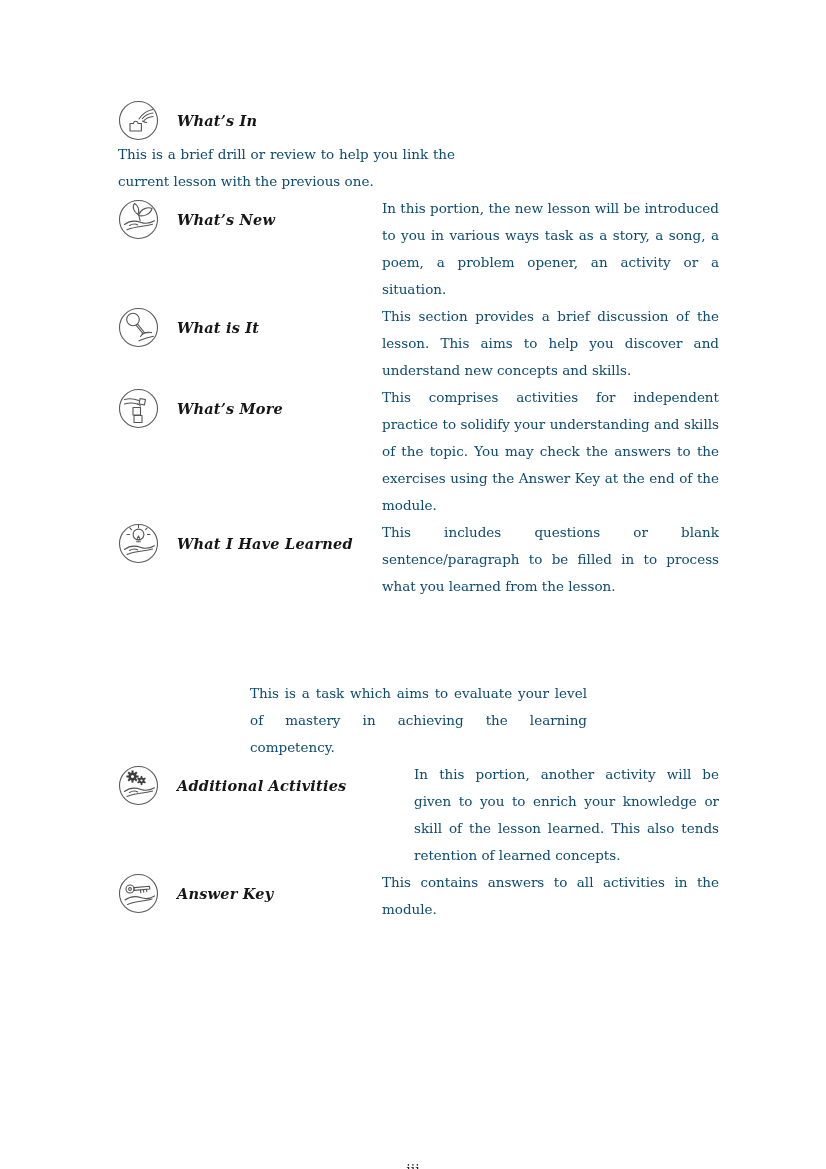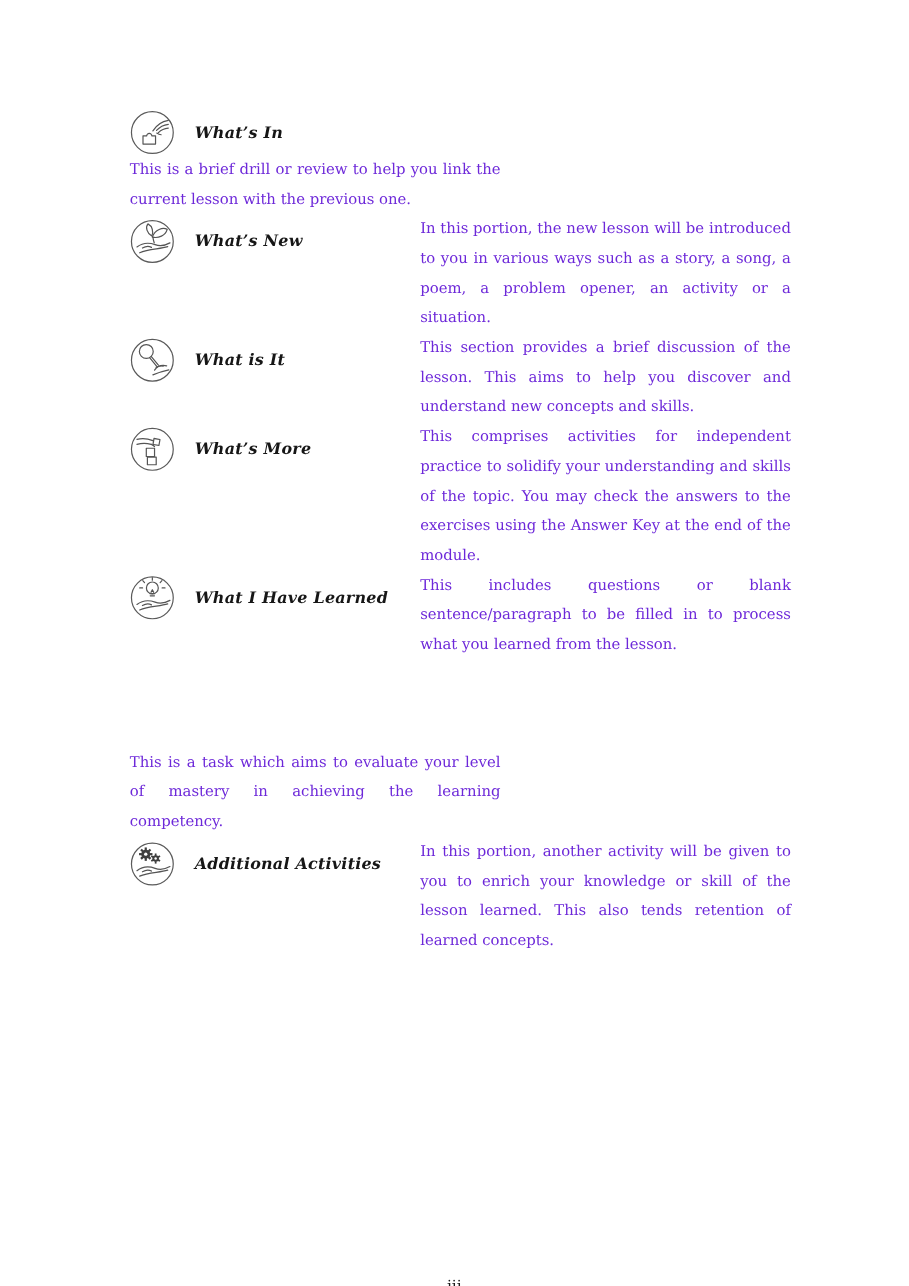--- a/index.html
+++ b/index.html
@@ -58,27 +58,27 @@
     font-style: italic;
     letter-spacing: 0.2px;
     color: #161616;
   }
   .desc {
     margin: 0;
     width: 337px;
     font-size: 13.5px;
     line-height: 27px;
     text-align: justify;
-    color: #6d28d9;
+    color: #0c4a6e;
   }
   .mh58  { min-height: 58px; flex-direction: column; }
   .mh80  { min-height: 80px; }
-  .mh81  { min-height: 81px; }
+  .mh81  { min-height: 81px; justify-content: center; }
   .mh107 { min-height: 107px; }
-  .mh108 { min-height: 108px; }
+  .mh108 { min-height: 108px; gap: 32px; }
   .mh135 { min-height: 135px; }
   .mh48  { min-height: 48px; }
   .page-footer {
     position: absolute;
     top: 1162px;
     left: 0;
     width: 826px;
     text-align: center;
     font-size: 14px;
     color: #1c1c1c;
@@ -114,21 +114,21 @@
           <path class="icon-line" d="M20.5 16.5 C23 9.5 30 7.5 34 9.5 C32.5 15 26 18 20.5 16.5 Z"></path>
           <path class="icon-line" d="M20 15.5 C15.5 13 14 7.5 16.5 4.5 C20.5 6.5 21.8 12 20 15.5 Z"></path>
           <path class="icon-line" d="M21 16.5 q0.4 3 1.2 5.2"></path>
           <path class="icon-line" d="M6.5 25.5 C12.5 21 18.5 21.8 23 23.4 C28 25.2 32.5 24 36.5 21.8"></path>
           <path class="icon-line" d="M11.5 26.5 q4.5 -2.6 8.2 -0.6"></path>
           <path class="icon-line" d="M9 30.8 C17 27 27 27.6 34.5 25.2"></path>
         </svg>
       </span>
       <h3 class="label">What’s New</h3>
     </div>
-    <p class="desc">In this portion, the new lesson will be introduced to you in various ways such as a story, a song, a poem, a problem opener, an activity or a situation.</p>
+    <p class="desc">In this portion, the new lesson will be introduced to you in various ways task as a story, a song, a poem, a problem opener, an activity or a situation.</p>
   </section>
 
   <section class="row mh81">
     <div class="left">
       <span class="icon-wrap">
         <svg viewBox="0 0 41 41" width="41" height="41">
           <circle class="ring" cx="20.5" cy="20.5" r="19"></circle>
           <circle class="icon-line" cx="15" cy="12.5" r="6.3"></circle>
           <path class="icon-line" d="M19.6 17.1 L26 25"></path>
           <path class="icon-line" d="M18.2 18.3 L24.7 26.2"></path>
@@ -214,18 +214,35 @@
           <path class="icon-line" d="M6.5 26.5 C12.5 22 18.5 22.8 23 24.4 C28 26.2 32.5 25 36.5 22.8"></path>
           <path class="icon-line" d="M11.5 27.5 q4.5 -2.6 8.2 -0.6"></path>
           <path class="icon-line" d="M9 31.5 C17 27.8 27 28.4 34.5 26"></path>
         </svg>
       </span>
       <h3 class="label">Additional Activities</h3>
     </div>
     <p class="desc">In this portion, another activity will be given to you to enrich your knowledge or skill of the lesson learned. This also tends retention of learned concepts.</p>
   </section>
 
+  <section class="row mh48">
+    <div class="left">
+      <span class="icon-wrap">
+        <svg viewBox="0 0 41 41" width="41" height="41">
+          <circle class="ring" cx="20.5" cy="20.5" r="19"></circle>
+          <circle class="icon-line" cx="12" cy="16" r="4"></circle>
+          <circle class="icon-line" cx="12" cy="16" r="1.4"></circle>
+          <path class="icon-line" d="M16 14.6 L31.5 13.2 L31.8 16 L16.2 17.4 Z"></path>
+          <path class="icon-line" d="M22.5 17 l0.3 2.6 M25.5 16.7 l0.3 2.4 M28.5 16.4 l0.3 2.2"></path>
+          <path class="icon-line" d="M7 27 C13 22.5 19 23.2 23.5 24.8 C28.5 26.5 33 25.2 36.5 23"></path>
+          <path class="icon-line" d="M9.5 31.4 C17.5 27.8 27 28.3 34 26"></path>
+        </svg>
+      </span>
+      <h3 class="label">Answer Key</h3>
+    </div>
+    <p class="desc">This contains answers to all activities in the module.</p>
+  </section>
 
 </main>
 
 <footer class="page-footer">
   <span>iii</span>
 </footer>
 
 </body></html>

